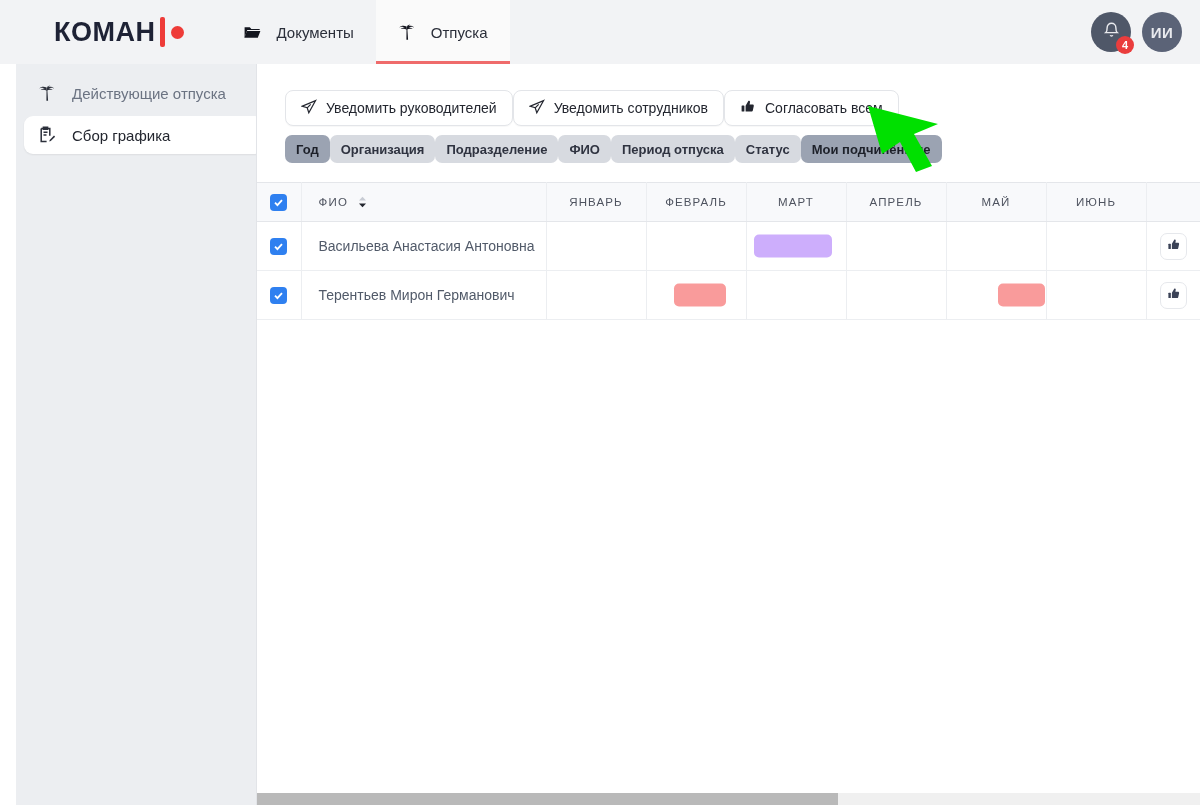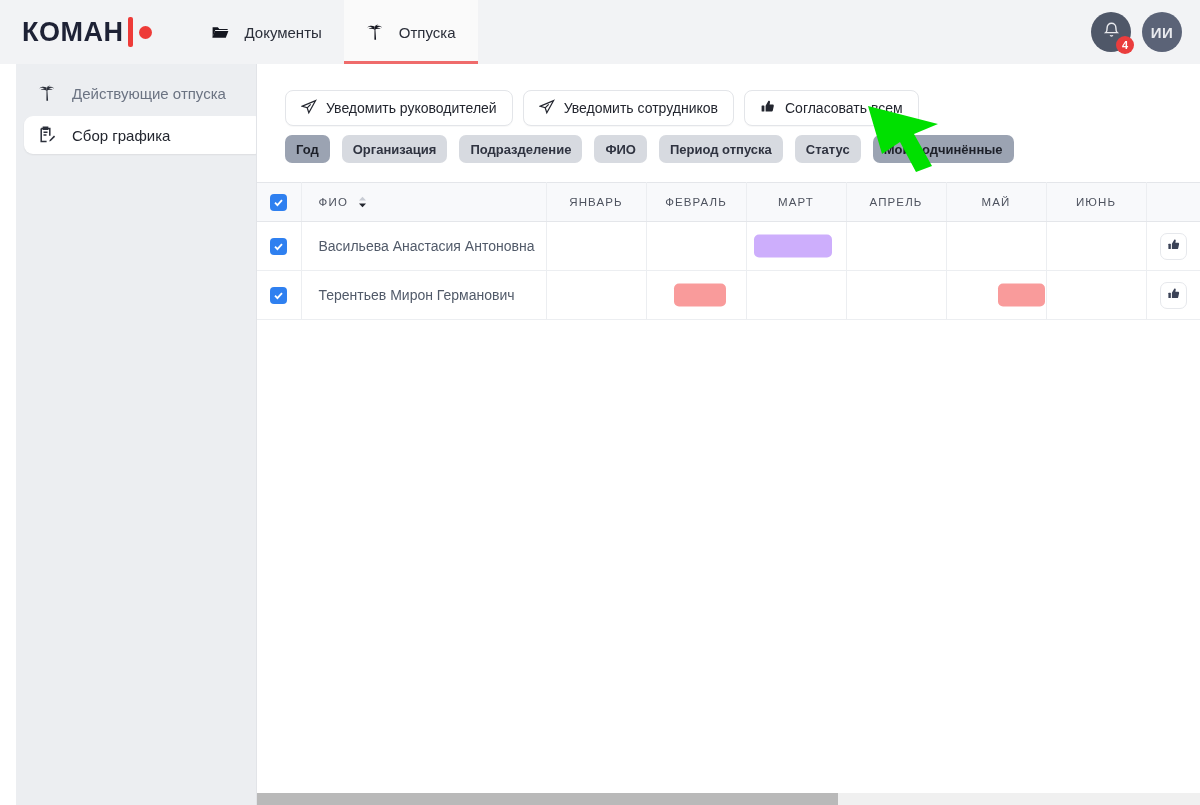--- a/index.html
+++ b/index.html
@@ -9,21 +9,21 @@
     font-family: "Liberation Sans", sans-serif;
     overflow: hidden;
   }
   body { position: relative; }
 
   
   .header {
     position: absolute; top: 0; left: 0;
     width: 1200px; height: 64px;
     background: #f2f3f5;
-    display: flex; align-items: stretch;
+    display: flex; align-items: stretch; padding-left: 32px;
   }
   .logo-wrap {
     display: flex; align-items: center;
     padding-left: 22px; padding-right: 10px;
   }
   .logo-text {
     font-size: 27px; font-weight: bold;
     letter-spacing: 0.5px; color: #1e2235;
     font-family: "Liberation Sans", sans-serif;
   }
@@ -95,32 +95,32 @@
   .side-icon { display: flex; align-items: center; width: 20px; color: #2b2f3a; }
 
   
   .main {
     position: absolute; top: 64px; left: 256px;
     width: 944px; height: 741px;
     background: #ffffff;
     border-left: 1px solid #e2e4e8;
   }
 
-  .toolbar { display: flex; gap: 10px; padding: 26px 0 0 28px; }
+  .toolbar { display: flex; padding: 26px 0 0 28px; }
   .tool-btn {
     display: flex; align-items: center; gap: 9px;
     height: 36px; padding: 0 15px;
     background: #ffffff; border: 1px solid #e3e5e9;
     border-radius: 8px; font-size: 14px; color: #23262f;
     cursor: pointer; white-space: nowrap;
     box-shadow: 0 1px 1px rgba(0,0,0,0.03);
   }
   .tool-btn svg { flex: none; }
 
-  .chips { display: flex; gap: 12px; padding: 9px 0 0 28px; }
+  .chips { display: flex; gap: 0; padding: 9px 0 0 28px; }
   .chip {
     height: 28px; padding: 0 11px; border-radius: 7px;
     background: #d7dae0; color: #2f3340;
     font-size: 13px; font-weight: bold;
     display: flex; align-items: center; cursor: pointer;
     white-space: nowrap;
   }
   .chip.active { background: #9ba3b2; color: #1d2029; }
 
   

